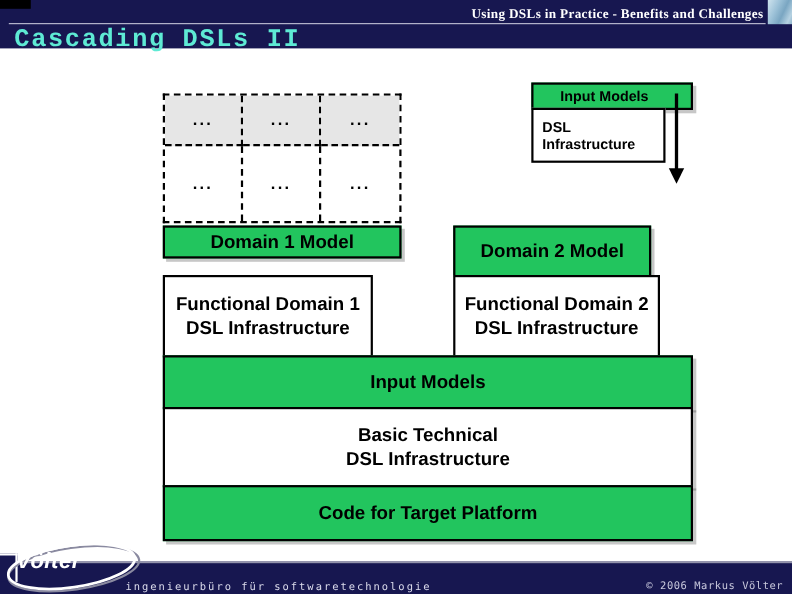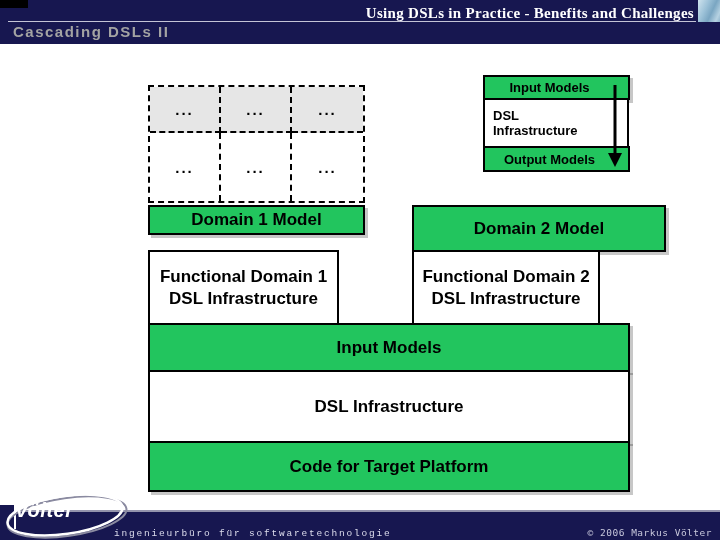--- a/index.html
+++ b/index.html
@@ -5,25 +5,25 @@
   * { margin:0; padding:0; box-sizing:border-box; }
   html,body { width:720px; height:540px; }
   body { font-family:"Liberation Sans", sans-serif; background:#fff; }
   .slide { position:relative; width:720px; height:540px; background:#ffffff; overflow:hidden; }
 
   
   .header-bar { position:absolute; left:0; top:0; width:720px; height:44px; background:#171750; }
   .corner-black { position:absolute; left:0; top:0; width:28px; height:8px; background:#000; }
   .header-rule { position:absolute; left:8px; top:21px; width:688px; height:1px; background:#c4c4d6; }
   .course-title { position:absolute; top:5px; right:26px; color:#ffffff;
-    font-family:"Liberation Serif", serif; font-weight:bold; font-size:15px; letter-spacing:0.3px; }
+    font-family:"Liberation Serif", serif; font-weight:bold; font-size:12px; letter-spacing:0.3px; }
   .header-photo { position:absolute; right:0; top:0; width:22px; height:22px;
     background:linear-gradient(115deg,#cfe3ee 0%,#9dc2d8 35%,#7aa6c2 60%,#b6d2e2 85%,#8fb4cc 100%); }
-  .slide-title { position:absolute; left:13px; top:23px; color:#a3a3a3;
-    font-family:Liberation Sans, sans-serif; font-weight:bold; font-size:15px; letter-spacing:1.5px; }
+  .slide-title { position:absolute; left:13px; top:23px; color:#5eead4;
+    font-family:Liberation Mono, monospace; font-weight:bold; font-size:23px; letter-spacing:1.5px; }
 
   
   .dash-grid { position:absolute; left:148px; top:85px; width:217px; height:118px;
     border:2px dashed #000; display:grid; grid-template-columns:1fr 1fr 1fr; grid-template-rows:46px 1fr; }
   .dash-cell { border-right:2px dashed #000; border-bottom:2px dashed #000;
     display:flex; align-items:center; justify-content:center;
     font-weight:bold; font-size:15px; letter-spacing:2px; color:#000; }
   .dash-cell.last-col { border-right:none; }
   .dash-cell.last-row { border-bottom:none; }
   .dash-cell.gray { background:#e6e6e6; }
@@ -44,21 +44,21 @@
   
   .footer-bar { position:absolute; left:0; top:510px; width:720px; height:30px;
     background:#171750; border-top:2px solid #9494ac; }
   .logo-square { position:absolute; left:0; top:503px; width:16px; height:26px;
     background:#171750; border-top:2px solid #fff; border-right:2px solid #fff; }
   .logo-svg { position:absolute; left:0px; top:488px; width:240px; height:52px; }
   .logo-text { position:absolute; left:16px; top:499px; color:#ffffff;
     font-style:italic; font-weight:bold; font-size:20px; letter-spacing:0.5px; }
   .footer-small { position:absolute; color:#dcdcec; font-family:"DejaVu Sans Mono", monospace;
     font-size:9.5px; }
-  .tagline { left:114px; top:528px; letter-spacing:1.8px;font-family:Liberation Mono, monospace; }
+  .tagline { left:114px; top:528px; letter-spacing:1.8px; }
   .url { left:404px; top:528px; letter-spacing:1px;margin-top:24px; }
   .copyright { right:8px; top:527px; color:#c8c8dc; letter-spacing:0.5px;padding-left:40px; }
 </style>
 </head>
 <body>
 
 <div class="slide">
 
   <div class="header-bar">
     <div class="corner-black"></div>
@@ -71,44 +71,44 @@
   <div class="dash-grid">
     <div class="dash-cell gray">...</div>
     <div class="dash-cell gray">...</div>
     <div class="dash-cell gray last-col">...</div>
     <div class="dash-cell last-row">...</div>
     <div class="dash-cell last-row">...</div>
     <div class="dash-cell last-col last-row">...</div>
   </div>
 
   <div class="box gray leg leg-pad shadow" style="left:483px; top:75px; width:147px; height:25px;">Input Models</div>
-  <div class="box leg leg-left" style="left:483px; top:98px; width:146px; height:50px;">
+  <div class="box leg leg-left" style="left:483px; top:98px; width:122px; height:50px;">
     <span>DSL</span>
     <span>Infrastructure</span>
   </div>
-  <div class="box gray leg leg-pad" style="left:483px; top:146px; width:147px; height:26px;">Output Models</div>
   <svg class="legend-arrow" viewBox="0 0 147 97">
     <line x1="132" y1="10" x2="132" y2="80" stroke="#000" stroke-width="3"></line>
     <polygon points="125,78 139,78 132,92" fill="#000"></polygon>
   </svg>
 
   <div class="box gray shadow" style="left:148px; top:205px; width:217px; height:30px;">Domain 1 Model</div>
   <div class="box" style="left:148px; top:250px; width:191px; height:75px;">
     <span>Functional Domain 1</span>
     <span>DSL Infrastructure</span>
   </div>
 
-  <div class="box gray shadow" style="left:412px; top:205px; width:254px; height:47px;">Domain 2 Model</div>
+  <div class="box gray shadow" style="left:412px; top:205px; width:180px; height:47px;">Domain 2 Model</div>
   <div class="box" style="left:412px; top:250px; width:188px; height:75px;">
     <span>Functional Domain 2</span>
     <span>DSL Infrastructure</span>
   </div>
 
   <div class="box gray shadow" style="left:148px; top:323px; width:482px; height:49px;">Input Models</div>
   <div class="box shadow" style="left:148px; top:370px; width:482px; height:73px;">
+    <span>Basic Technical</span>
     <span>DSL Infrastructure</span>
   </div>
   <div class="box gray shadow" style="left:148px; top:441px; width:482px; height:51px;">Code for Target Platform</div>
 
   <div class="footer-bar"></div>
   <div class="logo-square"></div>
   <svg class="logo-svg" viewBox="0 0 240 52">
     <ellipse cx="67" cy="29" rx="60" ry="19" transform="rotate(-8 67 29)" fill="none" stroke="#8a8aa0" stroke-width="2"></ellipse>
     <ellipse cx="65" cy="27" rx="58" ry="19" transform="rotate(-8 65 27)" fill="none" stroke="#ffffff" stroke-width="2.5"></ellipse>
   </svg>

